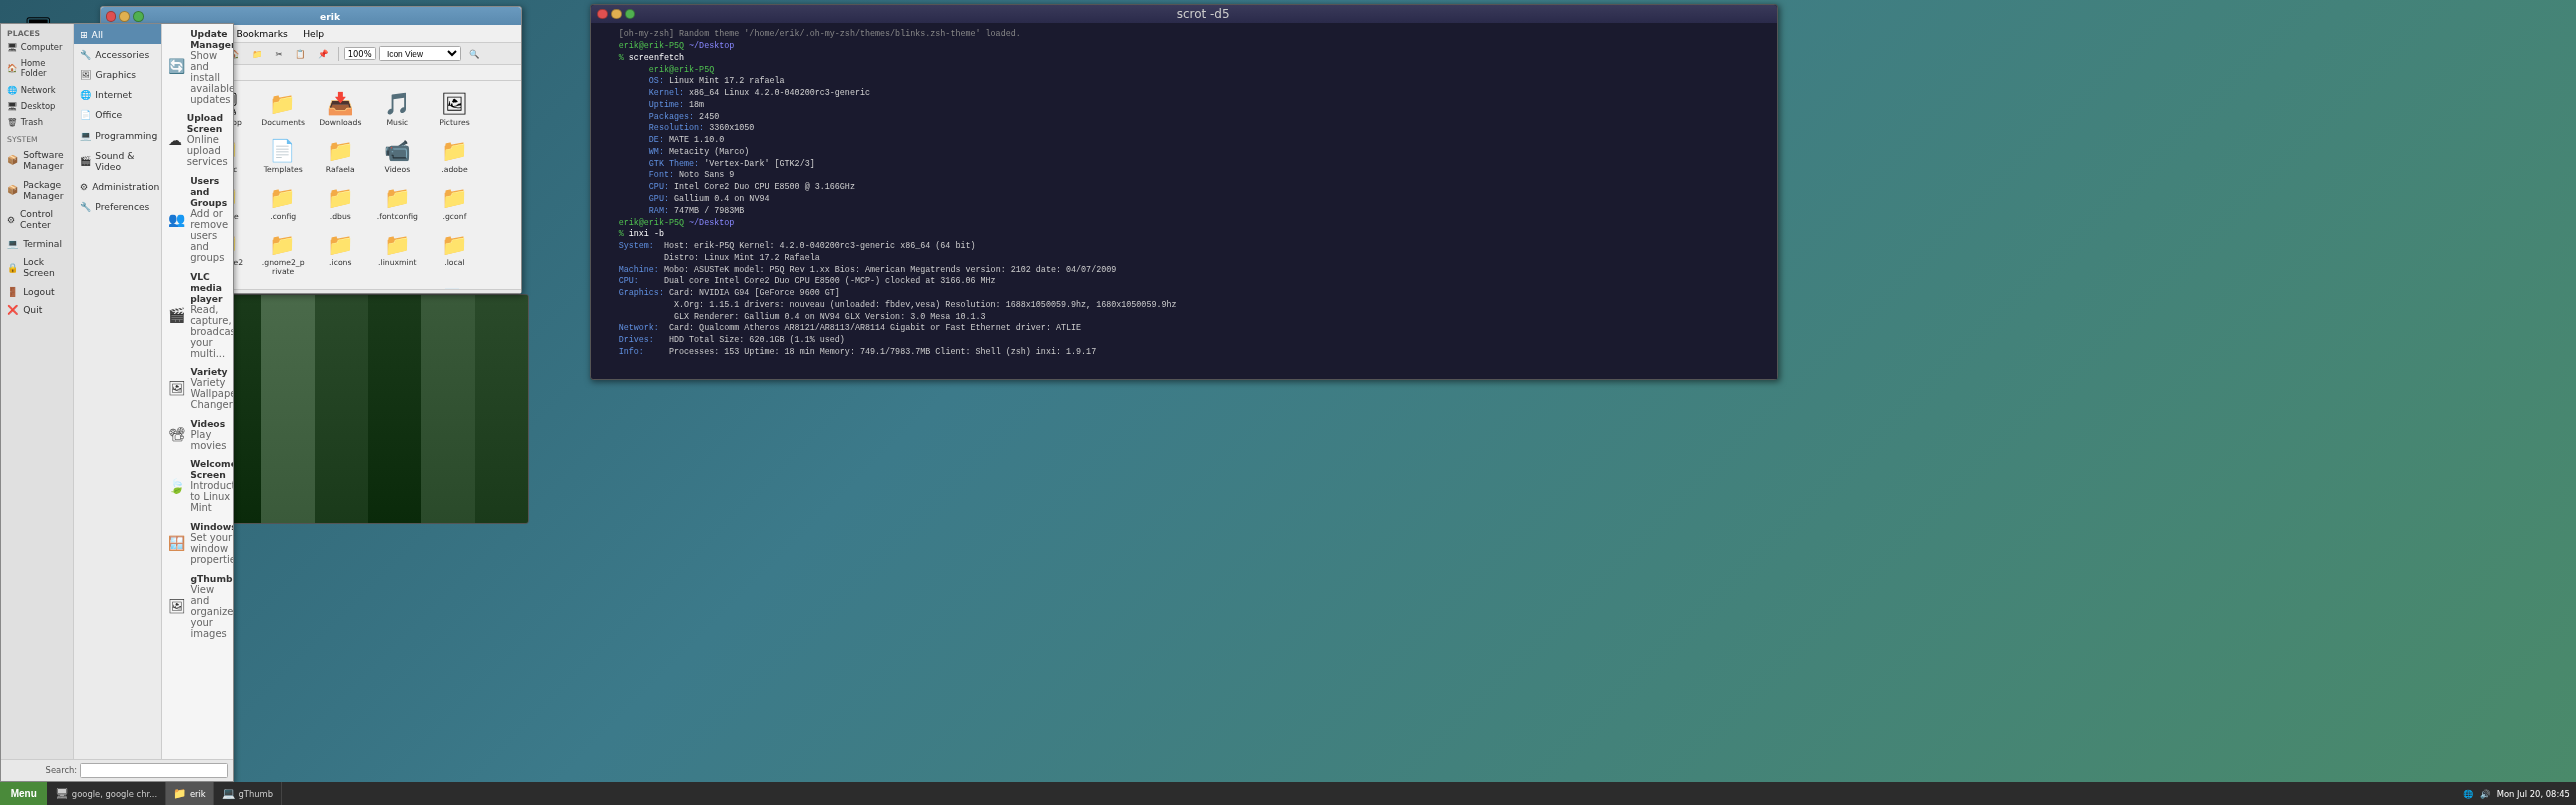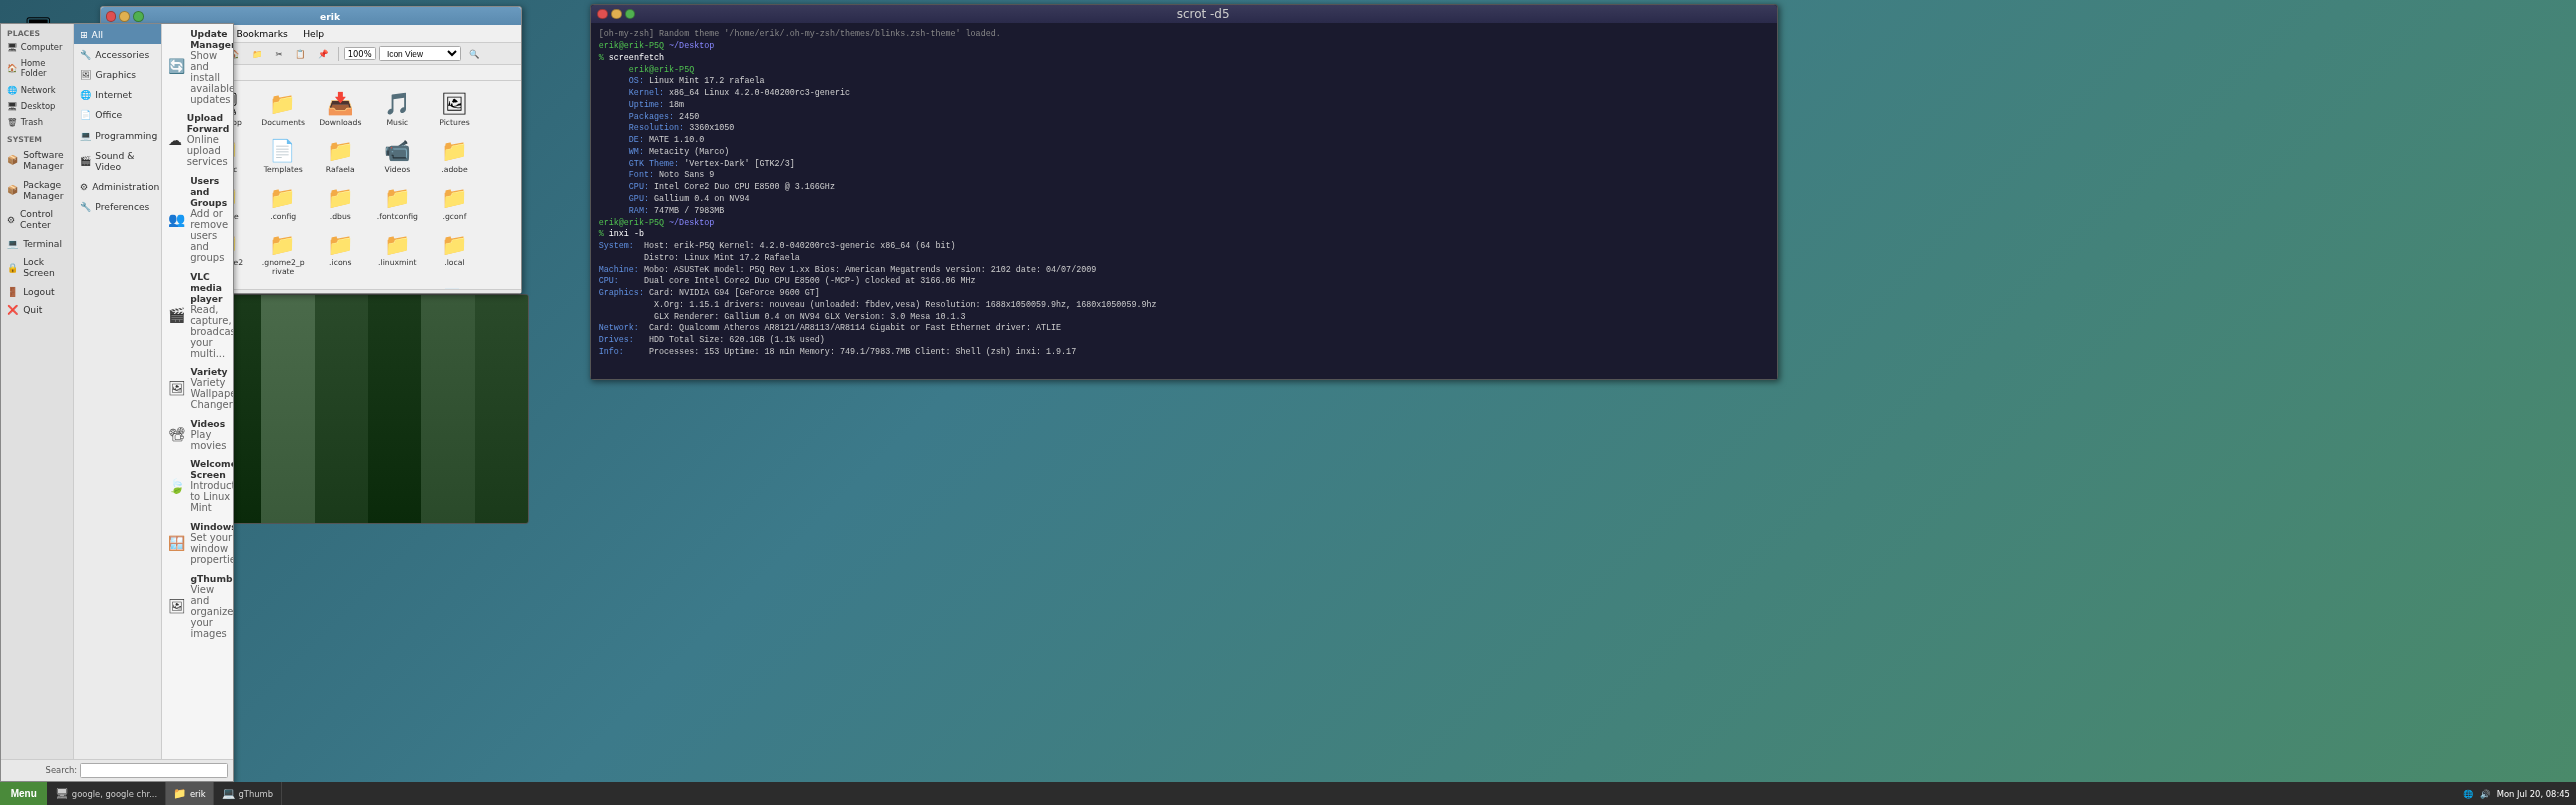--- a/index.html
+++ b/index.html
@@ -393,20 +393,21 @@
     }
     .terminal-content {
       flex: 1;
       padding: 6.1px 7.7px;
       overflow: hidden;
       font-family: 'Courier New', monospace;
       font-size: 8.4px;
       line-height: 1.4;
       color: #d0d0d0;
       background: #1a1a2e;
+      margin-left: 20px;
     }
     .t-line { display: block; white-space: pre; }
 
     
     .photo-window {
       position: absolute;
       top: 294px;
       left: 100px;
       width: 429px;
       height: 230px;
@@ -465,21 +466,21 @@
 
     .places-label-section {
       font-size: 7.7px;
       font-weight: bold;
       color: #666;
       padding: 4.6px 6.1px 1.5px;
       text-transform: uppercase;
     }
     .system-label-section {
       font-size: 7.7px;
-      font-weight: bold;
+      font-weight: normal;
       color: #666;
       padding: 4.6px 6.1px 1.5px;
       text-transform: uppercase;
     }
   </style>
 </head>
 <body>
 
 <div class="desktop-bg"></div>
 
@@ -607,21 +608,21 @@
       <div class="app-app-item">
         <span class="app-app-icon">🔄</span>
         <div class="app-app-info">
           <span class="app-app-name">Update Manager</span>
           <span class="app-app-desc">Show and install available updates</span>
         </div>
       </div>
       <div class="app-app-item">
         <span class="app-app-icon">☁</span>
         <div class="app-app-info">
-          <span class="app-app-name">Upload Forward</span>
+          <span class="app-app-name">Upload Screen</span>
           <span class="app-app-desc">Online upload services</span>
         </div>
       </div>
       <div class="app-app-item">
         <span class="app-app-icon">👥</span>
         <div class="app-app-info">
           <span class="app-app-name">Users and Groups</span>
           <span class="app-app-desc">Add or remove users and groups</span>
         </div>
       </div>

